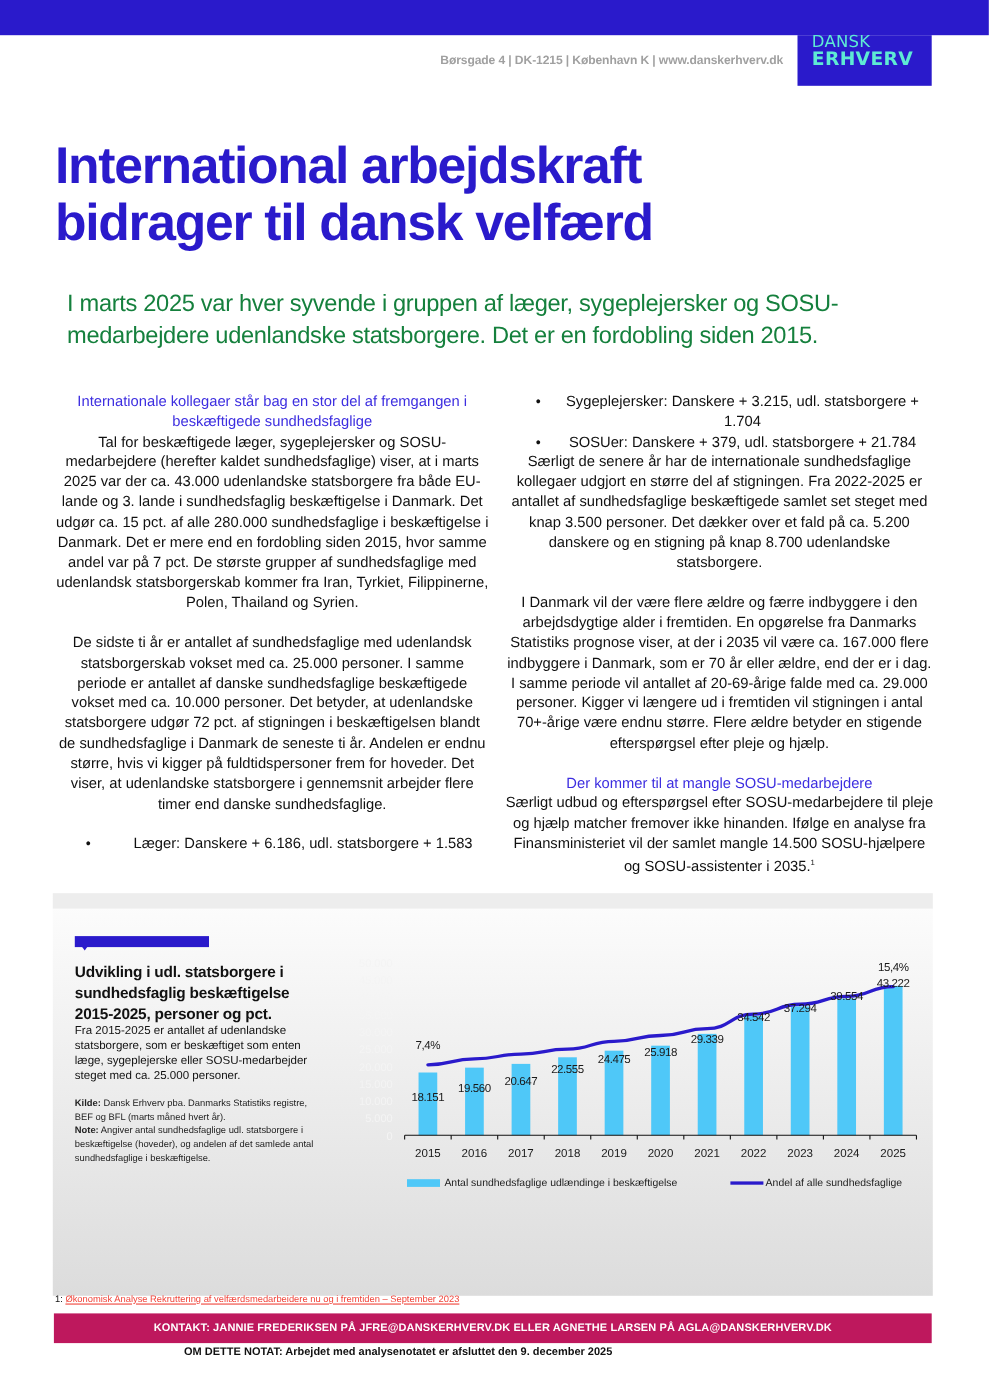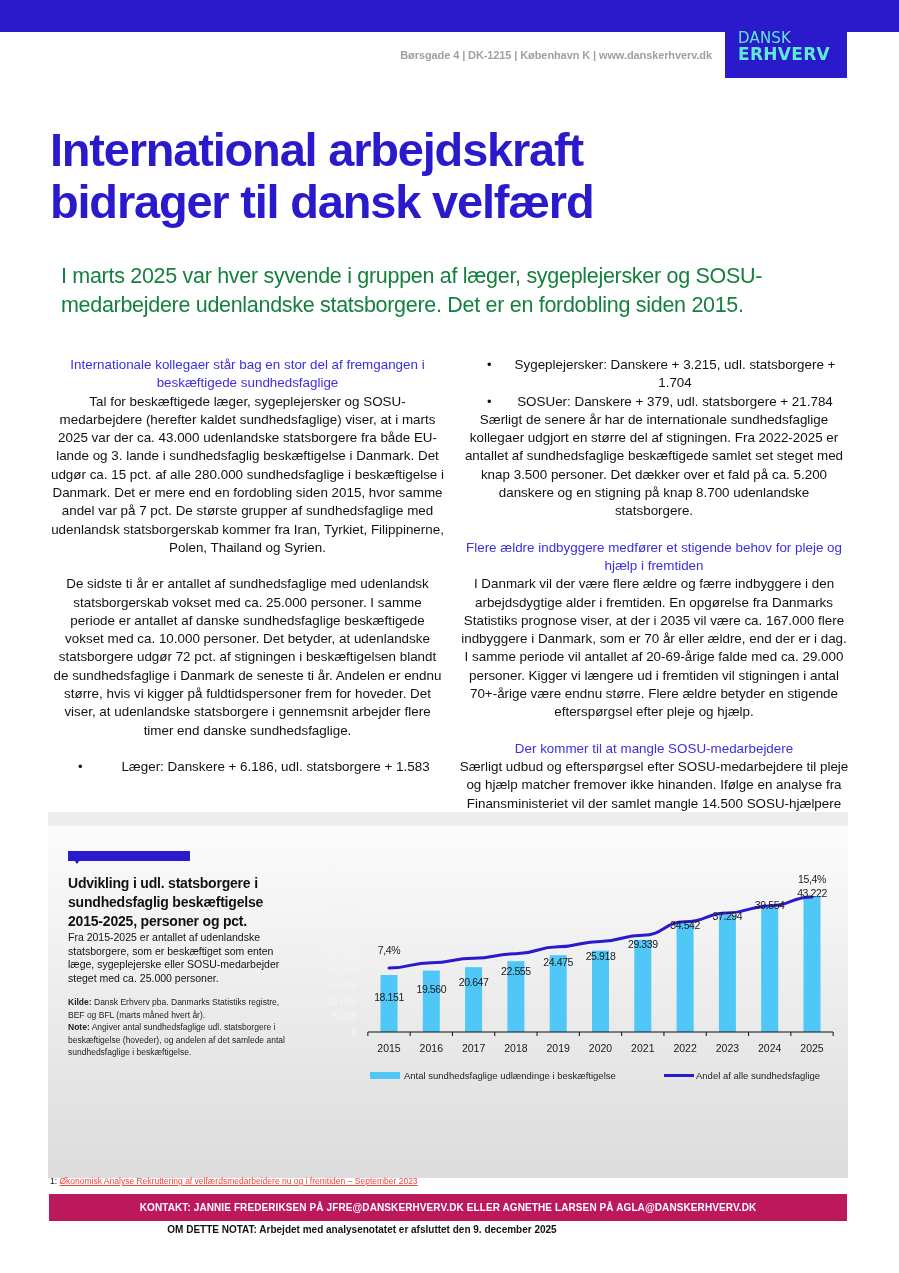--- a/index.html
+++ b/index.html
@@ -75,21 +75,20 @@
   </ul>
 </div>
 
 <div class="col col-right">
   <ul class="bul">
     <li>Sygeplejersker: Danskere + 3.215, udl. statsborgere + 1.704</li>
     <li>SOSUer: Danskere + 379, udl. statsborgere + 21.784</li>
   </ul>
   <p class="para">Særligt de senere år har de internationale sundhedsfaglige kollegaer udgjort en større del af stigningen. Fra 2022-2025 er antallet af sundhedsfaglige beskæftigede samlet set steget med knap 3.500 personer. Det dækker over et fald på ca. 5.200 danskere og en stigning på knap 8.700 udenlandske statsborgere.</p>
   <div class="gap"></div>
-  <div class="h2">Flere ældre indbyggere medfører et stigende behov for pleje og hjælp i fremtiden</div>
   <p class="para">I Danmark vil der være flere ældre og færre indbyggere i den arbejdsdygtige alder i fremtiden. En opgørelse fra Danmarks Statistiks prognose viser, at der i 2035 vil være ca. 167.000 flere indbyggere i Danmark, som er 70 år eller ældre, end der er i dag. I samme periode vil antallet af 20-69-årige falde med ca. 29.000 personer. Kigger vi længere ud i fremtiden vil stigningen i antal 70+-årige være endnu større. Flere ældre betyder en stigende efterspørgsel efter pleje og hjælp.</p>
   <div class="gap"></div>
   <div class="h2">Der kommer til at mangle SOSU-medarbejdere</div>
   <p class="para"><span>Særligt udbud og efterspørgsel efter SOSU-medarbejdere til pleje og hjælp matcher fremover ikke hinanden. Ifølge en analyse fra Finansministeriet vil der samlet mangle 14.500 SOSU-hjælpere og SOSU-assistenter i 2035.</span><sup style="font-size:7px;">1</sup></p>
 </div>
 
 <div class="chart-panel">
   <div class="chart-panel-strip"></div>
   <div class="chart-tag"></div>
   <div class="chart-side">

